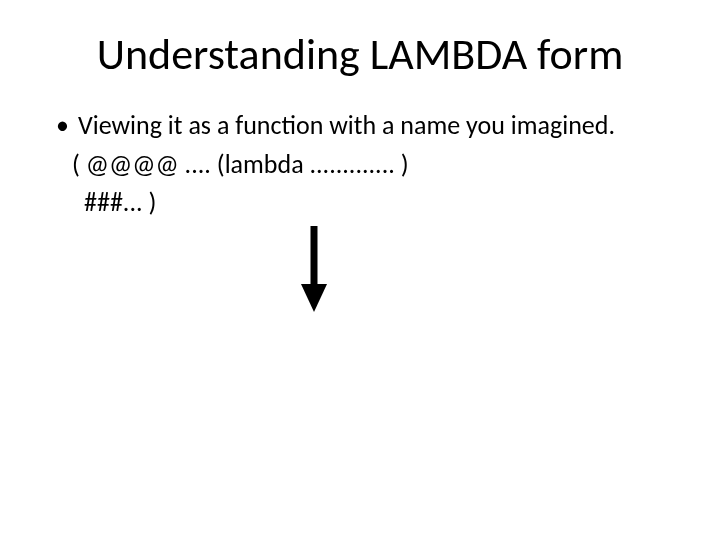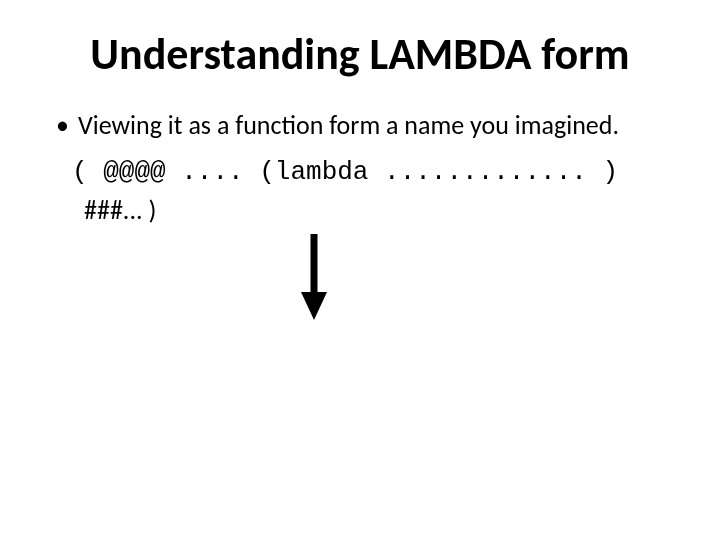--- a/index.html
+++ b/index.html
@@ -1,40 +1,40 @@
 <!DOCTYPE html>
 <html><head>
 <meta charset="utf-8">
 <style>
   * { margin: 0; padding: 0; box-sizing: border-box; }
   html, body { width: 720px; height: 540px; background: #fff; font-family: "Segoe UI", Calibri, Arial, sans-serif; color: #000; }
   .slide { width: 720px; height: 540px; position: relative; padding: 20px 50px; }
-  .title { font-size: 44px; font-weight: 700; text-align: center; line-height: 1.1; margin-top: 10px; margin-bottom: 30px; }
+  .title { font-size: 44px; font-weight: 400; text-align: center; line-height: 1.1; margin-top: 10px; margin-bottom: 30px; }
   .body { font-size: 26px; line-height: 1.35; }
   .bullet-row { display: flex; align-items: flex-start; }
   .bullet-dot { width: 28px; flex: 0 0 28px; text-align: left; padding-left: 6px; }
   .bullet-text { flex: 1; }
-  .code1 { padding-left: 22px; margin-top: 12px; font-family: Liberation Mono, monospace; }
+  .code1 { padding-left: 22px; margin-top: 4px; }
   .code2 { padding-left: 34px; margin-top: 2px; }
   .arrow-wrap { width: 100%; display: flex; justify-content: flex-start; padding-left: 250px; margin-top: 4px; margin-bottom: 30px; }
   .arrow svg { display: block; }
   .lower { padding-left: 28px; margin-top: 10px; }
 </style>
 </head>
 <body>
 
 <div class="slide">
 
   <h1 class="title">Understanding LAMBDA form</h1>
 
   <div class="body">
 
     <div class="bullet-row">
       <div class="bullet-dot">•</div>
-      <div class="bullet-text">Viewing it as a function form a name you imagined.</div>
+      <div class="bullet-text">Viewing it as a function with a name you imagined.</div>
     </div>
 
     <div class="code1">( @@@@ ....  (lambda  ............. )</div>
     <div class="code2">###... )</div>
 
     <div class="arrow-wrap">
       <span class="arrow">
         <svg width="28" height="90" viewBox="0 0 28 90">
           <line x1="14" y1="2" x2="14" y2="66" stroke="#000" stroke-width="7"></line>
           <polygon points="1,60 27,60 14,88" fill="#000"></polygon>

